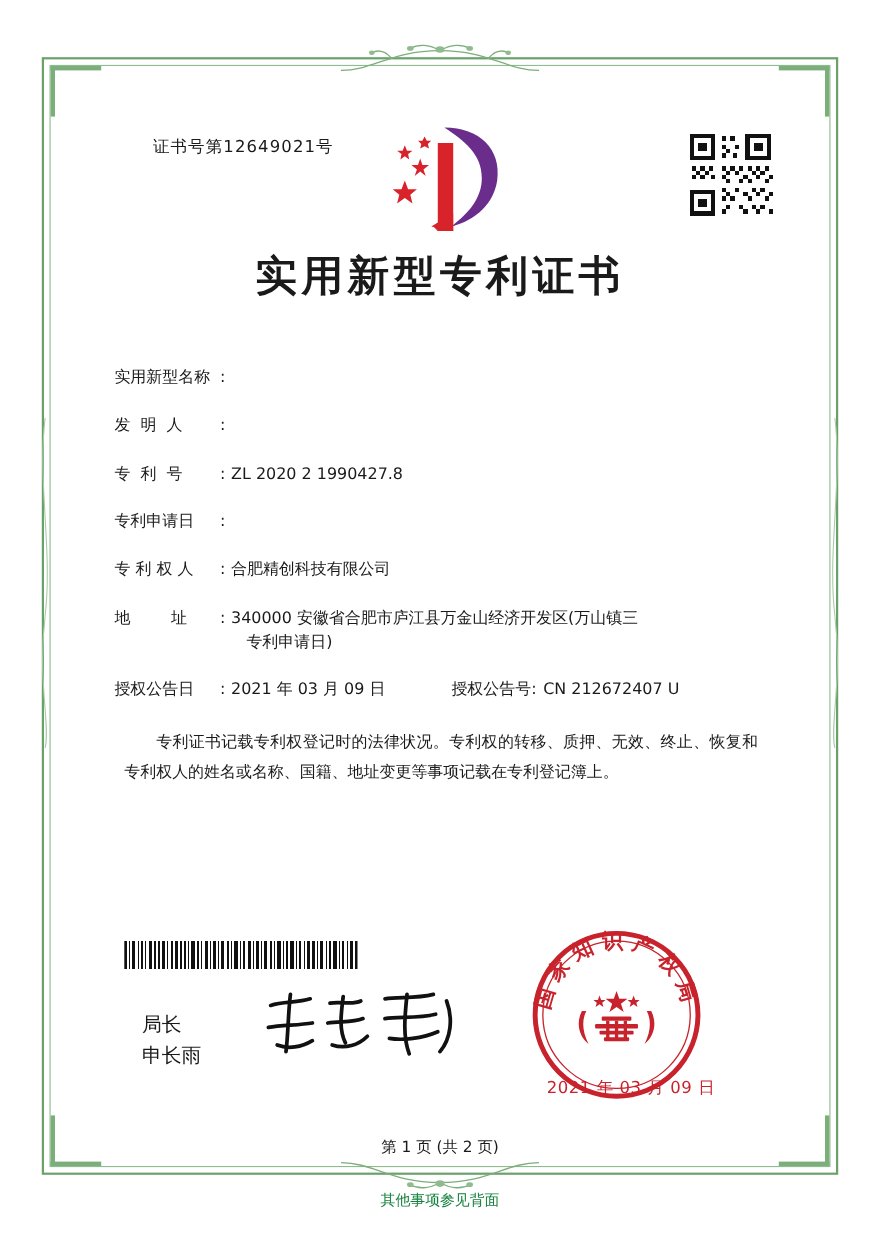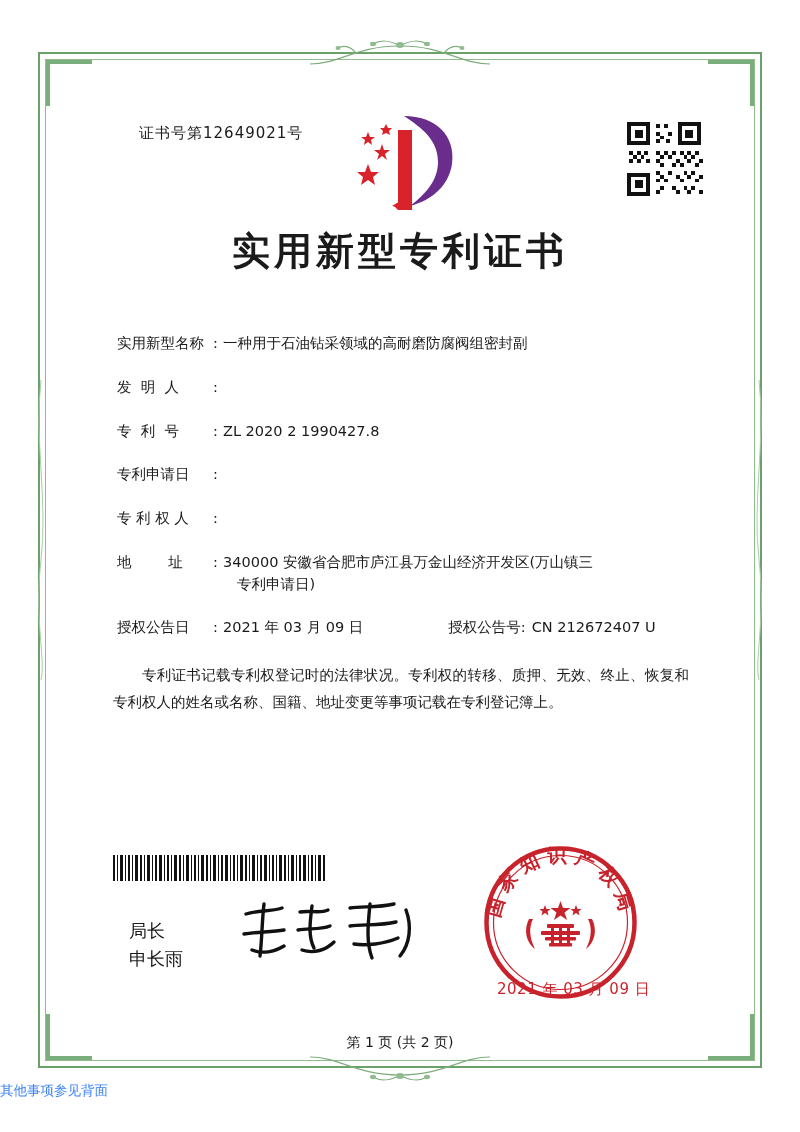--- a/index.html
+++ b/index.html
@@ -101,21 +101,21 @@
     text-align: center;
     font-size: 38px;
     font-weight: bold;
     letter-spacing: 4px;
     font-family: "DejaVu Sans", "Liberation Sans", sans-serif;
   }
 
   
   .fields {
     position: absolute;
-    left: 117px;
+    left: 104px;
     top: 333px;
     width: 580px;
     font-size: 14.5px;
     font-family: "DejaVu Sans", "Liberation Sans", sans-serif;
   }
   .row {
     display: flex;
     align-items: flex-start;
     margin-bottom: 22px;
     line-height: 1.5;
@@ -131,21 +131,21 @@
   .row .value {
     flex: 1 1 auto;
   }
   .row .value .cont {
     display: block;
     padding-left: 14px;
   }
 
   .row.dual .value { display: flex; }
   .row.dual .seg2-label {
-    margin-left: 85px;
+    margin-left: 60px;
     white-space: pre;
     text-align: right;
   }
 
   
   .paras {
     position: absolute;
     left: 113px;
     top: 662px;
     width: 576px;
@@ -212,22 +212,23 @@
     top: 1034px;
     text-align: center;
     font-size: 14px;
     font-family: "DejaVu Sans", "Liberation Sans", sans-serif;
   }
   .back-note {
     position: absolute;
     left: 0;
     right: 0;
     top: 1082px;
+    text-align: center;
     font-size: 13.5px;
-    color: #3b82f6;
+    color: #15803d;
     font-family: "DejaVu Sans", "Liberation Sans", sans-serif;
   }
 </style>
 </head>
 <body>
 
 <div class="frame-outer"></div>
 <div class="frame-inner"></div>
 <div class="corner tl"></div>
 <div class="corner tr"></div>
@@ -354,21 +355,20 @@
   </g>
 </svg>
 
 <div class="title">实用新型专利证书</div>
 
 <div class="fields">
 
   <div class="row">
     <span class="label">实用新型名称</span>
     <span class="colon">:</span>
-    <span class="value">一种用于石油钻采领域的高耐磨防腐阀组密封副</span>
   </div>
 
   <div class="row">
     <span class="label">发  明  人</span>
     <span class="colon">:</span>
   </div>
 
   <div class="row">
     <span class="label">专  利  号</span>
     <span class="colon">:</span>
@@ -376,20 +376,21 @@
   </div>
 
   <div class="row">
     <span class="label">专利申请日</span>
     <span class="colon">:</span>
   </div>
 
   <div class="row">
     <span class="label">专 利 权 人</span>
     <span class="colon">:</span>
+    <span class="value">合肥精创科技有限公司</span>
   </div>
 
   <div class="row">
     <span class="label">地        址</span>
     <span class="colon">:</span>
     <span class="value">
       <span>340000 安徽省合肥市庐江县万金山经济开发区(万山镇三</span>
       <span class="cont">专利申请日)</span>
     </span>
   </div>

